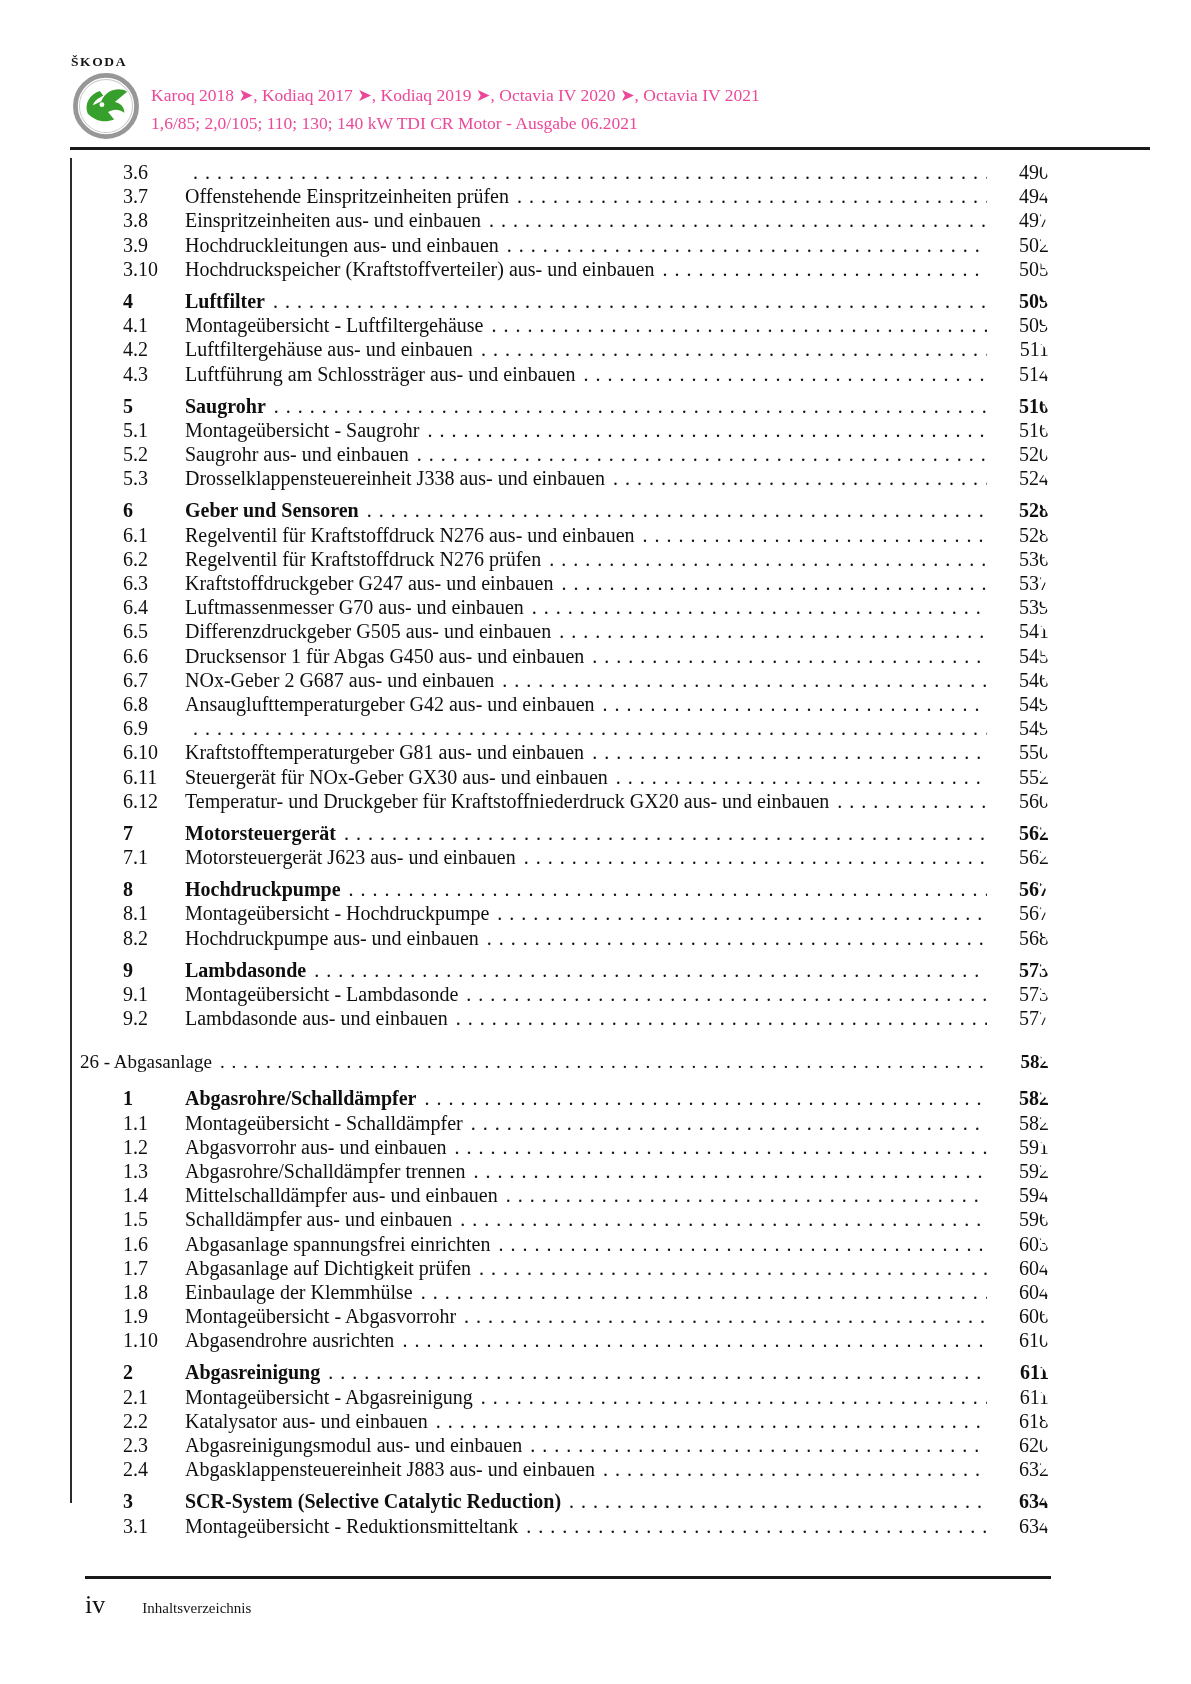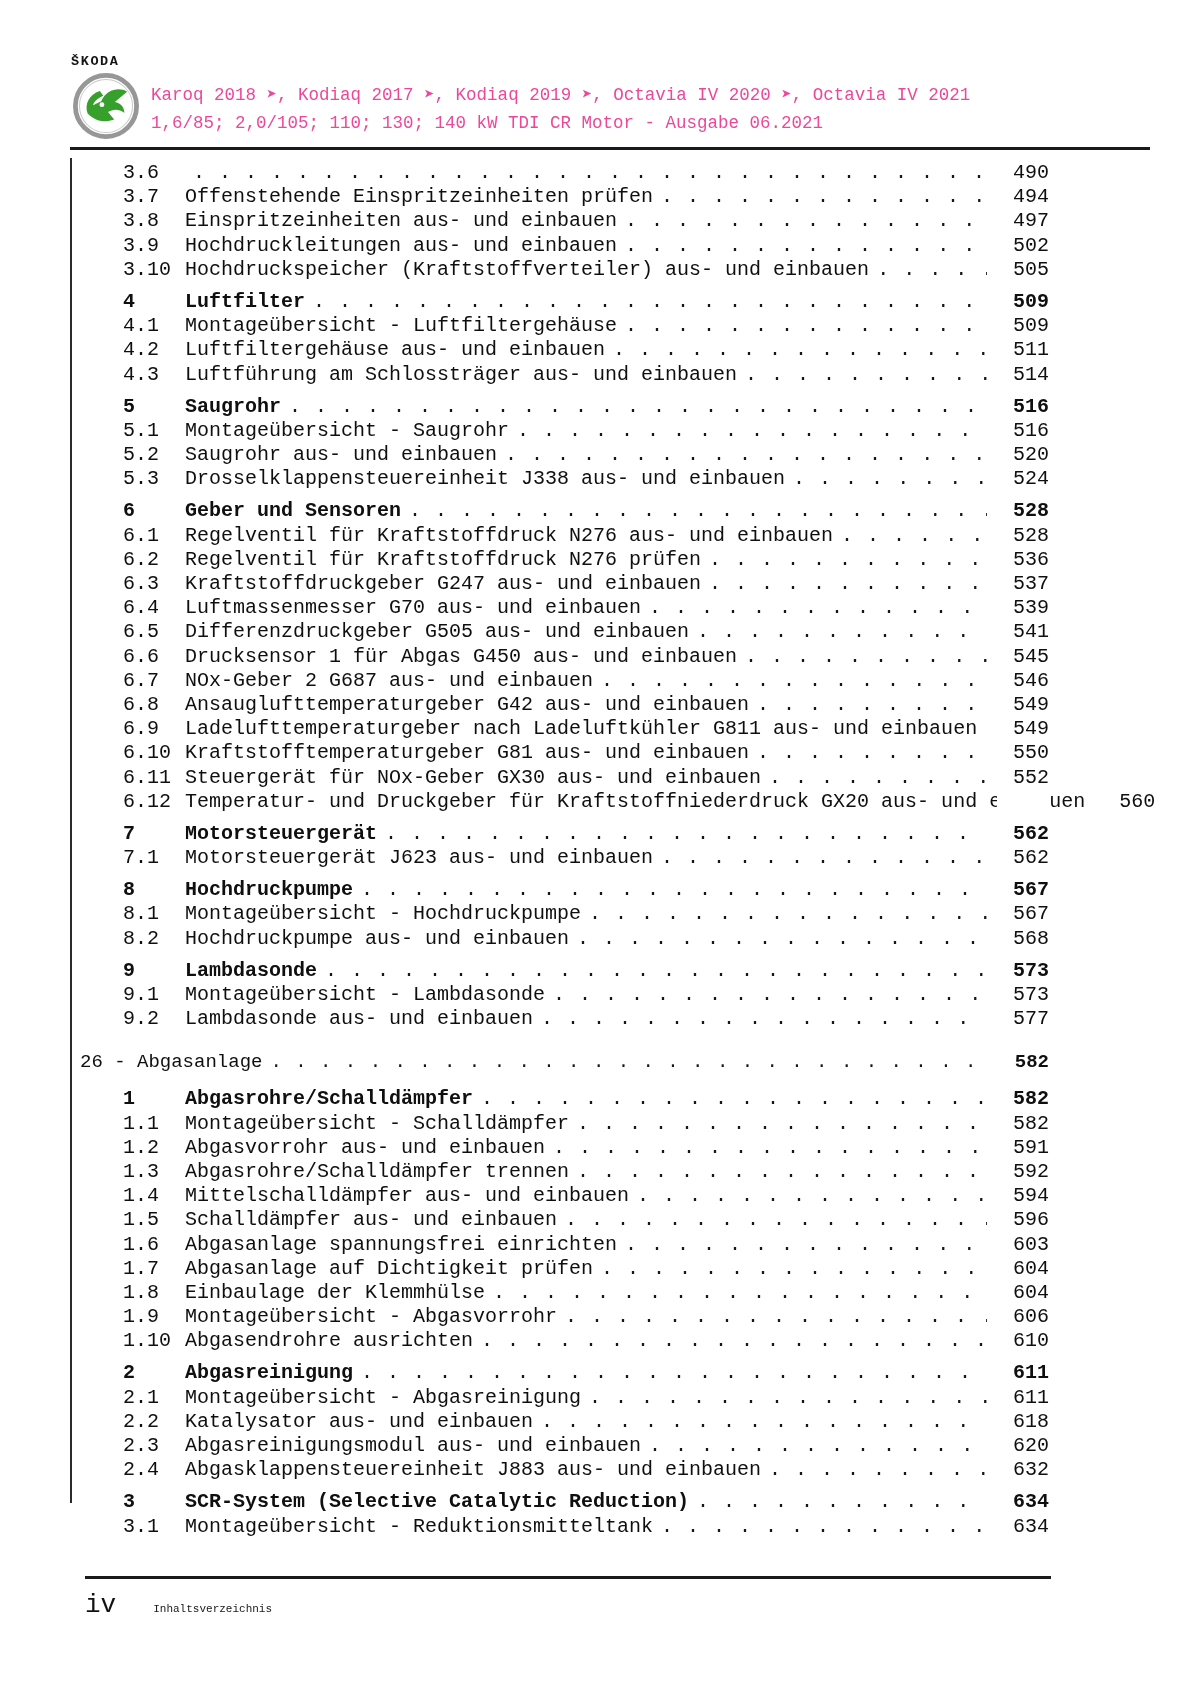--- a/index.html
+++ b/index.html
@@ -1,22 +1,23 @@
 <!DOCTYPE html>
 <html lang="de"><head>
 <meta charset="utf-8">
 <style>
   html,body{margin:0;padding:0;background:#ffffff;}
   .page{
     position:relative;
     width:1191px;height:1684px;
     background:#ffffff;
     overflow:hidden;
-    font-family:Liberation Mono, monospace;
+    font-family:Liberation Serif, serif;
     color:#0f0f0f;
+    border-radius:23px;
   }
   
   .brand{
     position:absolute;left:71px;top:54px;
     font-size:13.5px;font-weight:700;letter-spacing:1.6px;color:#151515;
   }
   .logo-svg{position:absolute;left:72px;top:72px;}
   .header-text{
     position:absolute;left:151px;top:82px;
     font-size:17.5px;line-height:27.5px;color:#ec4899;white-space:nowrap;
@@ -55,21 +56,21 @@
   .row.chapter .title{font-weight:400;}
   .row.chapter .page{font-weight:700;flex-basis:56px;}
   
   .footer-rule{
     position:absolute;left:85px;top:1576px;width:966px;height:3px;background:#1a1a1a;
   }
   .footer-text{
     position:absolute;left:85px;top:1590px;display:flex;align-items:baseline;gap:20px;
   }
   .roman{font-size:26px;color:#111;}
-  .footer-label{font-size:11px;margin-left:17px;color:#161616;}
+  .footer-label{font-size:15px;margin-left:17px;color:#161616;}
 </style>
 </head>
 <body>
 
 <div class="page">
 
   <div class="brand">ŠKODA</div>
 
   <svg class="logo-svg" width="68" height="68" viewBox="0 0 100 100" aria-hidden="true">
     <circle cx="50" cy="50" r="45" fill="#ffffff" stroke="#979797" stroke-width="7"></circle>
@@ -213,21 +214,20 @@
     <span class="page">546</span>
   </div>
       <div class="row sub">
     <span class="num">6.8</span>
     <span class="title">Ansauglufttemperaturgeber G42 aus- und einbauen</span>
     <span class="leader">. . . . . . . . . . . . . . . . . . . . . . . . . . . . . . . . . . . . . . . . . . . . . . . . . . . . . . . . . . . . . . . . . . . . . . . . . . . . . . . . . . . . . . . . . . . . . . . . . . . . . . . . . . . . . . . . . . . . . . . . . . . . . . . . . . . . . . . . . . . . </span>
     <span class="page">549</span>
   </div>
       <div class="row sub">
     <span class="num">6.9</span>
-    <span class="title">Ladelufttemperaturgeber nach Ladeluftkühler G811 aus- und einbauen</span>
     <span class="leader">. . . . . . . . . . . . . . . . . . . . . . . . . . . . . . . . . . . . . . . . . . . . . . . . . . . . . . . . . . . . . . . . . . . . . . . . . . . . . . . . . . . . . . . . . . . . . . . . . . . . . . . . . . . . . . . . . . . . . . . . . . . . . . . . . . . . . . . . . . . . </span>
     <span class="page">549</span>
   </div>
       <div class="row sub">
     <span class="num">6.10</span>
     <span class="title">Kraftstofftemperaturgeber G81 aus- und einbauen</span>
     <span class="leader">. . . . . . . . . . . . . . . . . . . . . . . . . . . . . . . . . . . . . . . . . . . . . . . . . . . . . . . . . . . . . . . . . . . . . . . . . . . . . . . . . . . . . . . . . . . . . . . . . . . . . . . . . . . . . . . . . . . . . . . . . . . . . . . . . . . . . . . . . . . . </span>
     <span class="page">550</span>
   </div>
       <div class="row sub">

